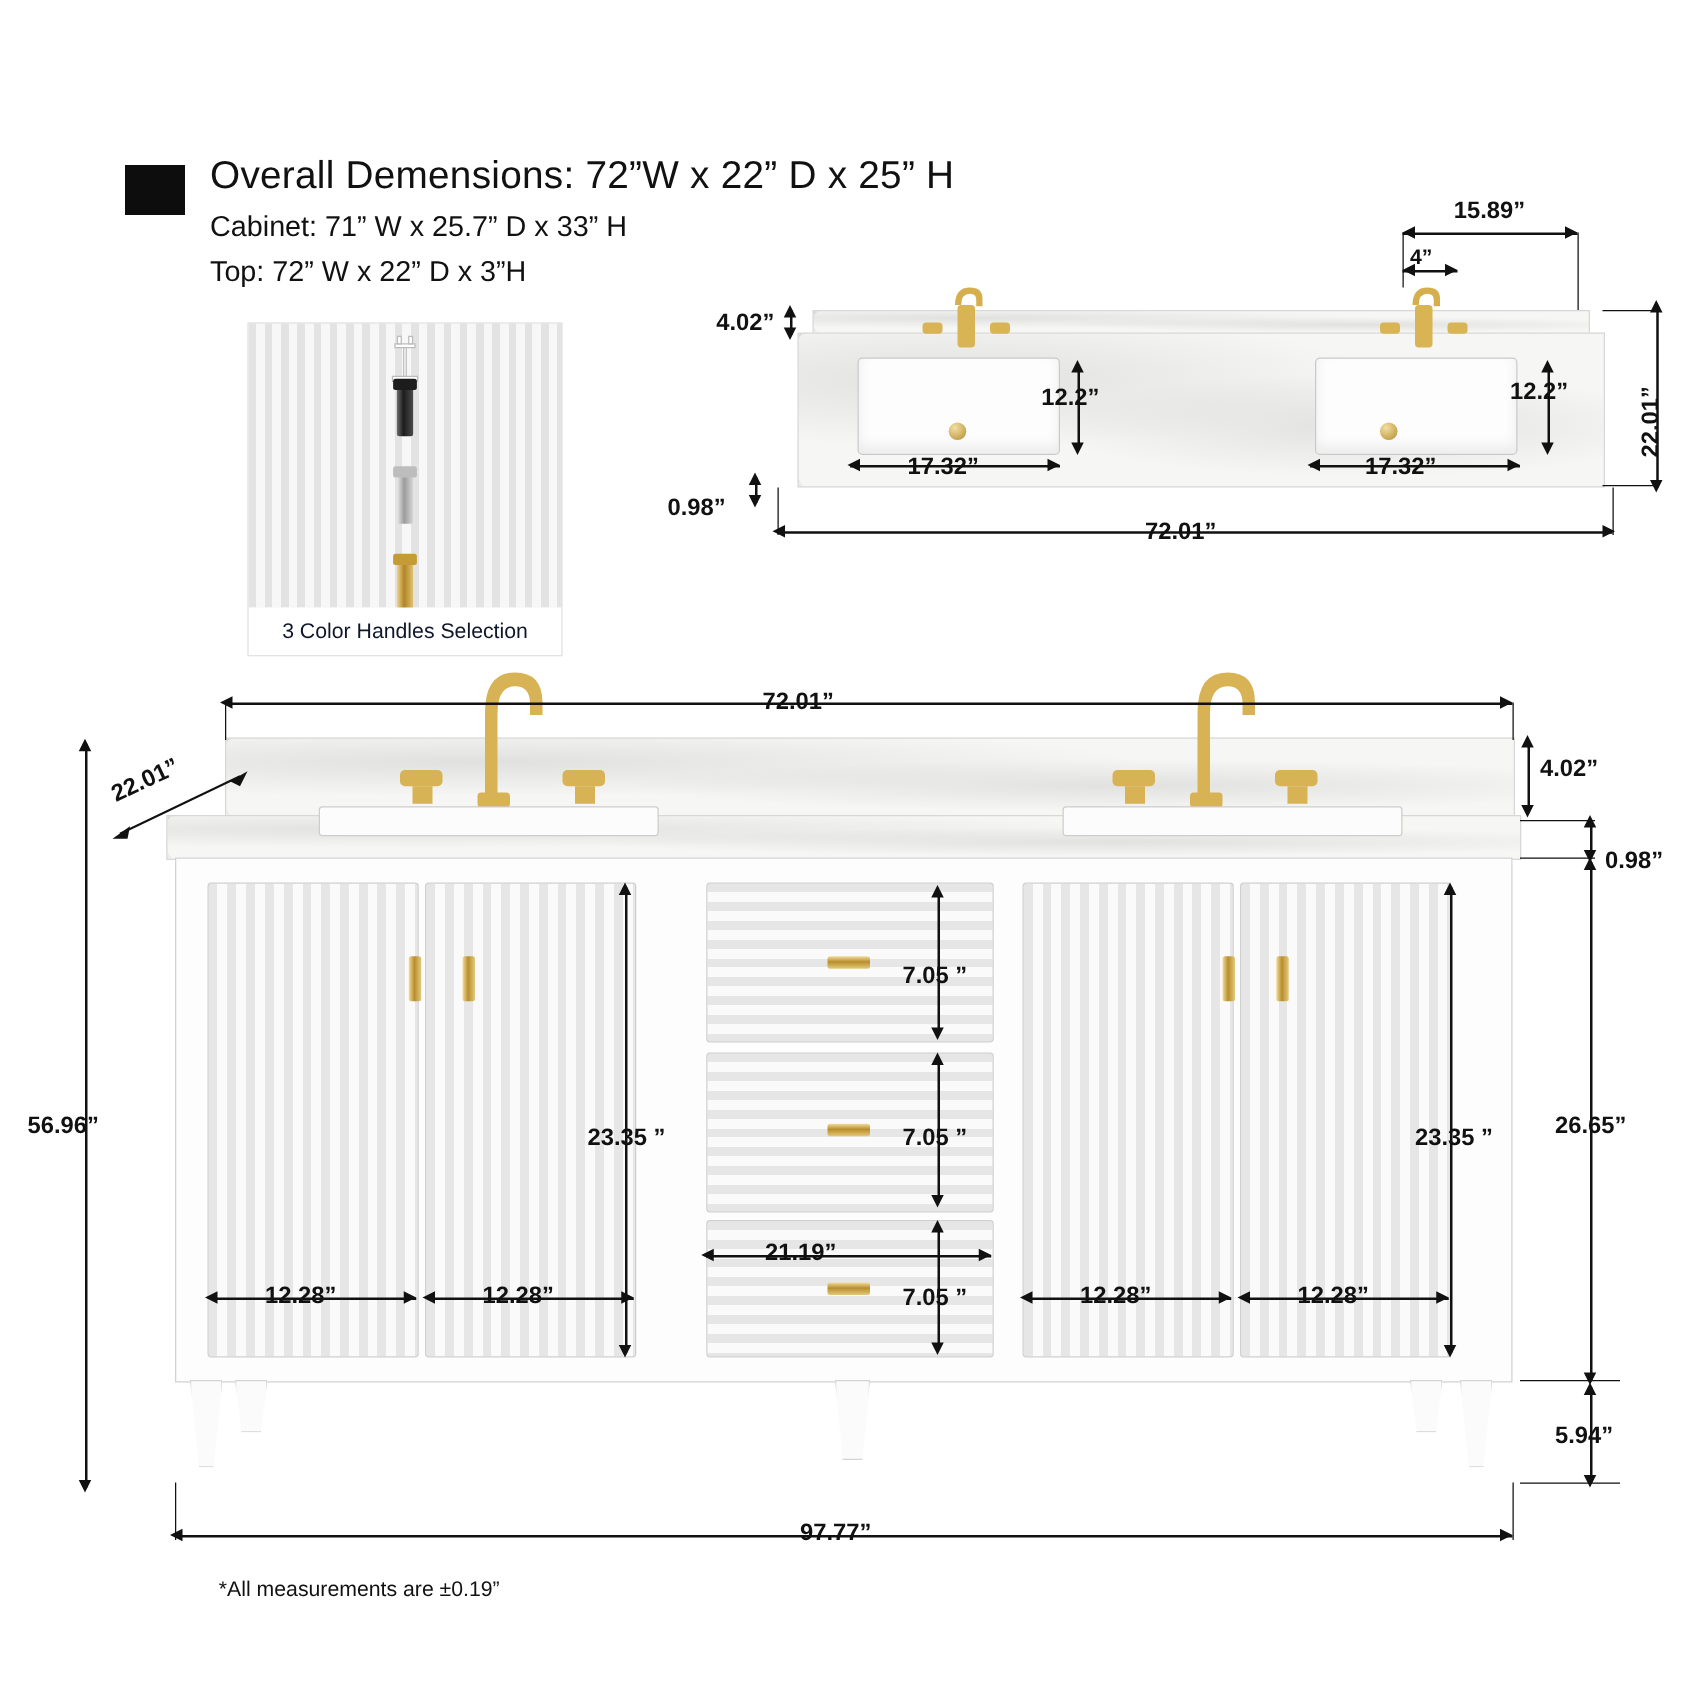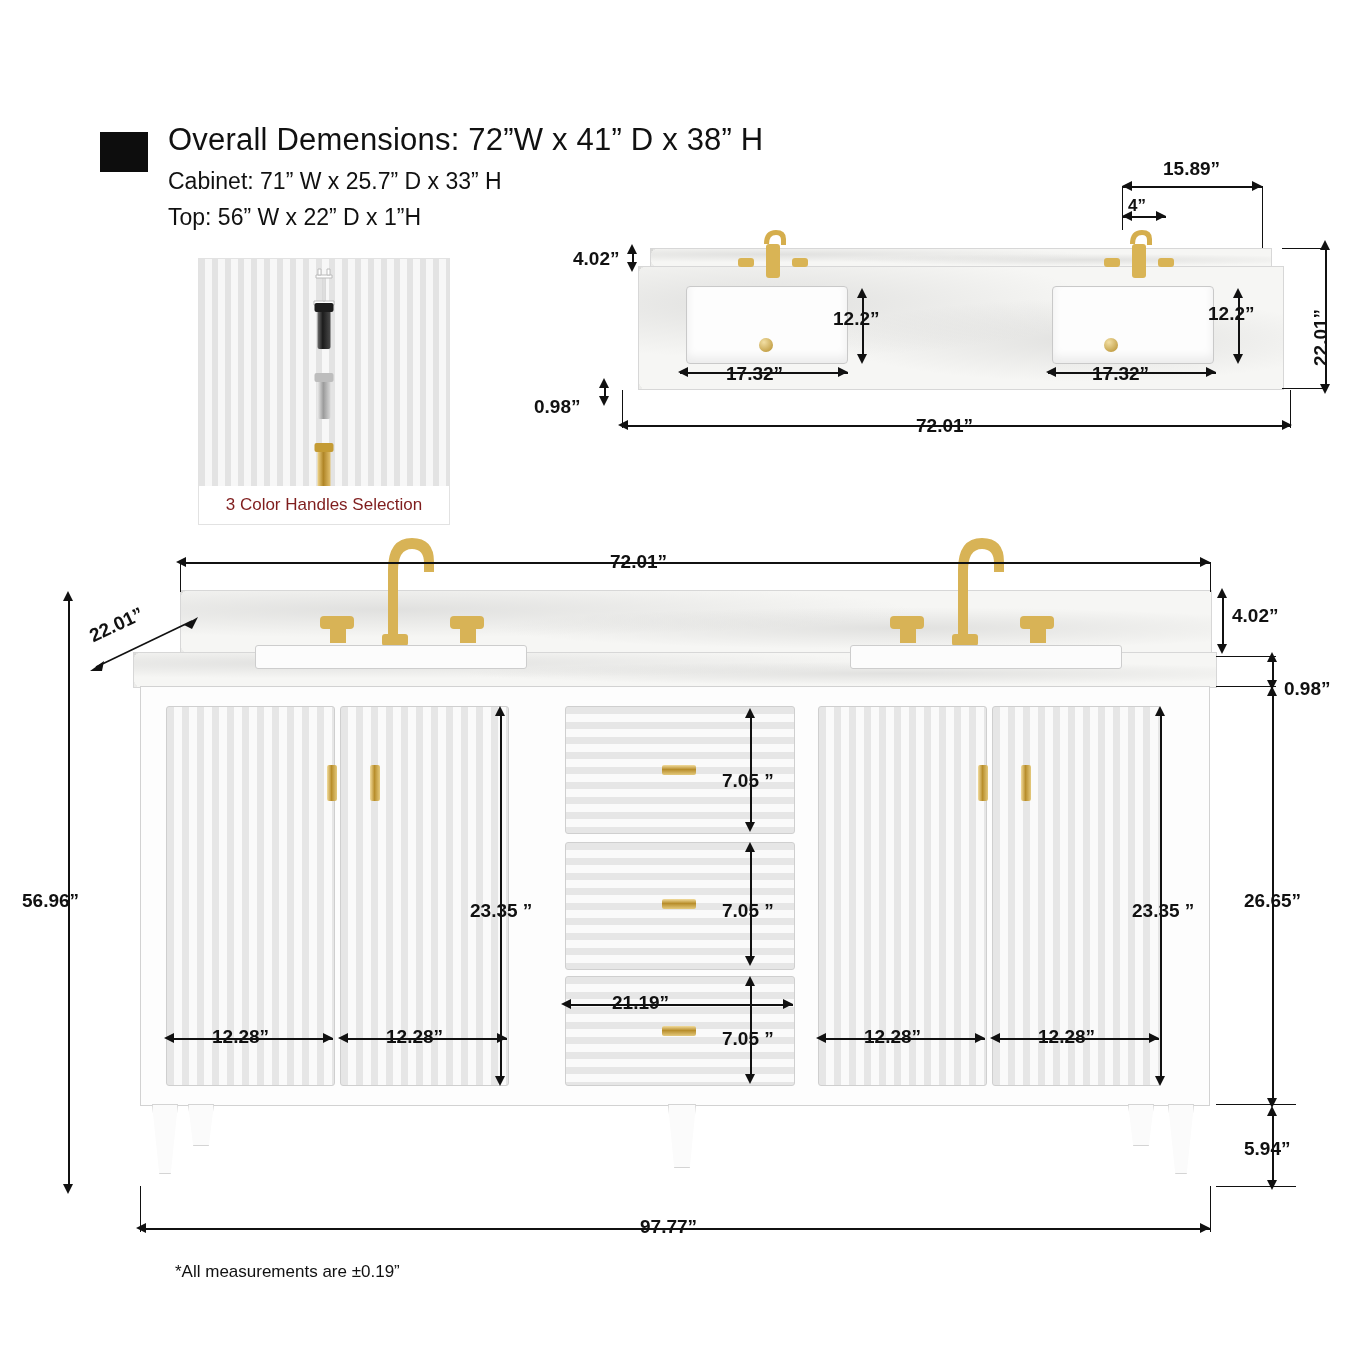--- a/index.html
+++ b/index.html
@@ -23,21 +23,21 @@
   }
   #sub1{position:absolute;left:68px;top:40px;font-size:23px;white-space:nowrap;}
   #sub2{position:absolute;left:68px;top:76px;font-size:23px;white-space:nowrap;}
 
   
   #handles{left:198px;top:258px;width:250px;height:265px;background:#efefef;border:1px solid #e2e2e2;}
   #handles .ribs{position:absolute;left:0;top:0;right:0;bottom:38px;
      background:repeating-linear-gradient(to right,#e3e3e3 0 6px,#f7f7f7 6px 13px);}
   #handles .faucet{position:absolute;left:50%;top:6px;transform:translateX(-50%);width:60px;height:42px;}
   #handles .cap{position:absolute;left:0;bottom:0;width:100%;height:38px;background:#fff;
-     font-size:17px;line-height:38px;text-align:center;color:#7f1d1d;}
+     font-size:17px;line-height:38px;text-align:center;color:#0f172a;}
   .handle{position:absolute;left:50%;transform:translateX(-50%);width:13px;height:42px;border-radius:2px;}
   .h-black{top:48px;background:linear-gradient(to right,#6d6d6d,#1c1c1c 40%,#4a4a4a);}
   .h-chrome{top:118px;background:linear-gradient(to right,#e9e9e9,#9b9b9b 45%,#d7d7d7);}
   .h-gold{top:188px;background:linear-gradient(to right,#f0d58a,#b08526 45%,#e2c170);}
   .knobdot{position:absolute;left:50%;transform:translateX(-50%);width:19px;height:9px;border-radius:2px;}
 
   
   .dimline{position:absolute;background:#111;}
   .hline{height:1.6px;}
   .vline{width:1.6px;}
@@ -75,23 +75,23 @@
      background:linear-gradient(to bottom,#f2dc9d,#b88e2c 45%,#e4c97c);}
   .leg{position:absolute;background:#fbfbfb;border:1.5px solid #d4d4d4;}
   .basin-front{position:absolute;background:#fcfcfc;border:1.5px solid #cdcdcd;border-radius:3px;}
   .footnote{position:absolute;left:175px;top:1262px;font-size:17px;color:#111;}
 </style>
 </head>
 <body>
 
 <div class="abs" id="header">
   <div class="swatch"></div>
-  <div id="title">Overall Demensions: 72”W x 41” D x 38” H</div>
+  <div id="title">Overall Demensions: 72”W x 22” D x 25” H</div>
   <div id="sub1">Cabinet: 71” W x 25.7” D x 33” H</div>
-  <div id="sub2">Top: 56” W x 22” D x 1”H</div>
+  <div id="sub2">Top: 72” W x 22” D x 3”H</div>
 </div>
 
 <div class="abs" id="handles">
   <div class="ribs"></div>
   <svg class="faucet" viewBox="0 0 60 42">
     <path d="M20 36 h20 v4 h-20z" fill="#fff" stroke="#bbb" stroke-width="1"></path>
     <path d="M29 12 h2 v24 h-2z" fill="#fff" stroke="#bbb" stroke-width="1"></path>
     <path d="M22 10 h16 v3 h-16z" fill="#fff" stroke="#bbb" stroke-width="1"></path>
     <path d="M24 4 h3 v6 h-3z M33 4 h3 v6 h-3z" fill="#fff" stroke="#bbb" stroke-width="1"></path>
   </svg>

